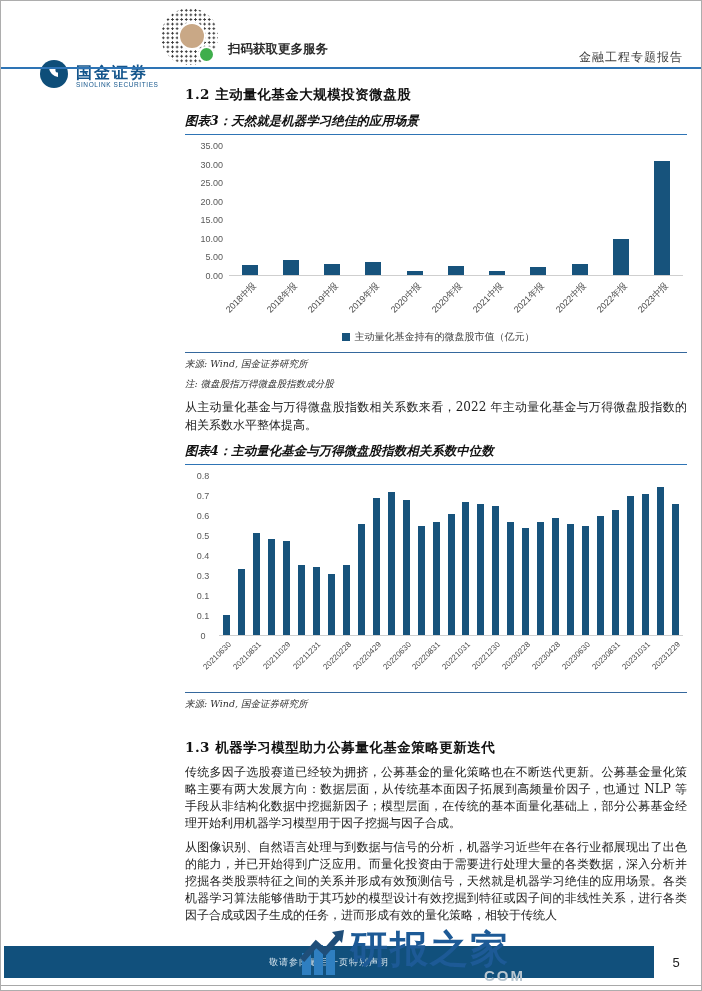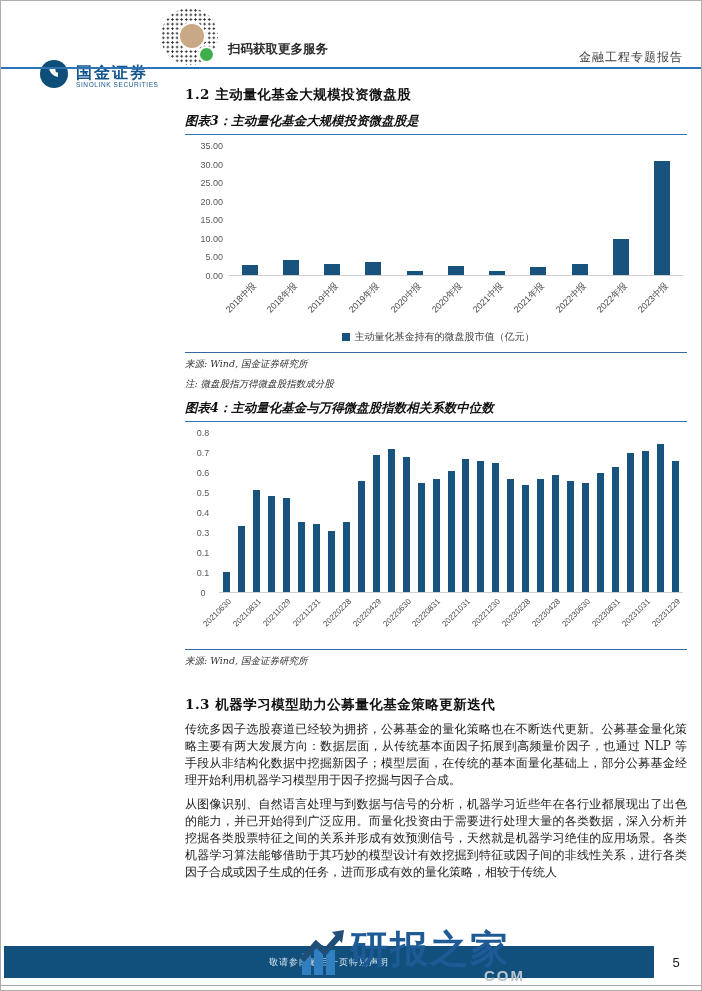--- a/index.html
+++ b/index.html
@@ -97,21 +97,21 @@
     <div class="qr"></div>
     <div class="qr-caption">扫码获取更多服务</div>
     <div class="report-type">金融工程专题报告</div>
     <div class="header-rule"></div>
   </div>
 
   <div class="content">
 
     <div class="h-sec">1.2 主动量化基金大规模投资微盘股</div>
 
-    <div class="fig-title">图表3：主动量化基金大规模投资微盘股是</div>
+    <div class="fig-title">图表3：天然就是机器学习绝佳的应用场景</div>
     <div class="figure">
       <div class="chart" id="chart0">
         <div class="yaxis">
             <div class="ytick">35.00</div>
             <div class="ytick">30.00</div>
             <div class="ytick">25.00</div>
             <div class="ytick">20.00</div>
             <div class="ytick">15.00</div>
             <div class="ytick">10.00</div>
             <div class="ytick">5.00</div>
@@ -192,20 +192,21 @@
       </div>
       <div class="legend">
         <span class="swatch" style="background:#17537c"></span>
         <span>主动量化基金持有的微盘股市值（亿元）</span>
       </div>
     </div>
     <div class="src-sep"></div>
     <div class="src-line">来源: Wind, 国金证券研究所</div>
     <div class="note-line">注: 微盘股指万得微盘股指数成分股</div>
 
+    <div class="para">从主动量化基金与万得微盘股指数相关系数来看，2022 年主动量化基金与万得微盘股指数的相关系数水平整体提高。</div>
 
     <div class="fig-title">图表4：主动量化基金与万得微盘股指数相关系数中位数</div>
     <div class="figure">
       <div class="chart" id="chart1">
         <div class="yaxis">
             <div class="ytick">0.8</div>
             <div class="ytick">0.7</div>
             <div class="ytick">0.6</div>
             <div class="ytick">0.5</div>
             <div class="ytick">0.4</div>

